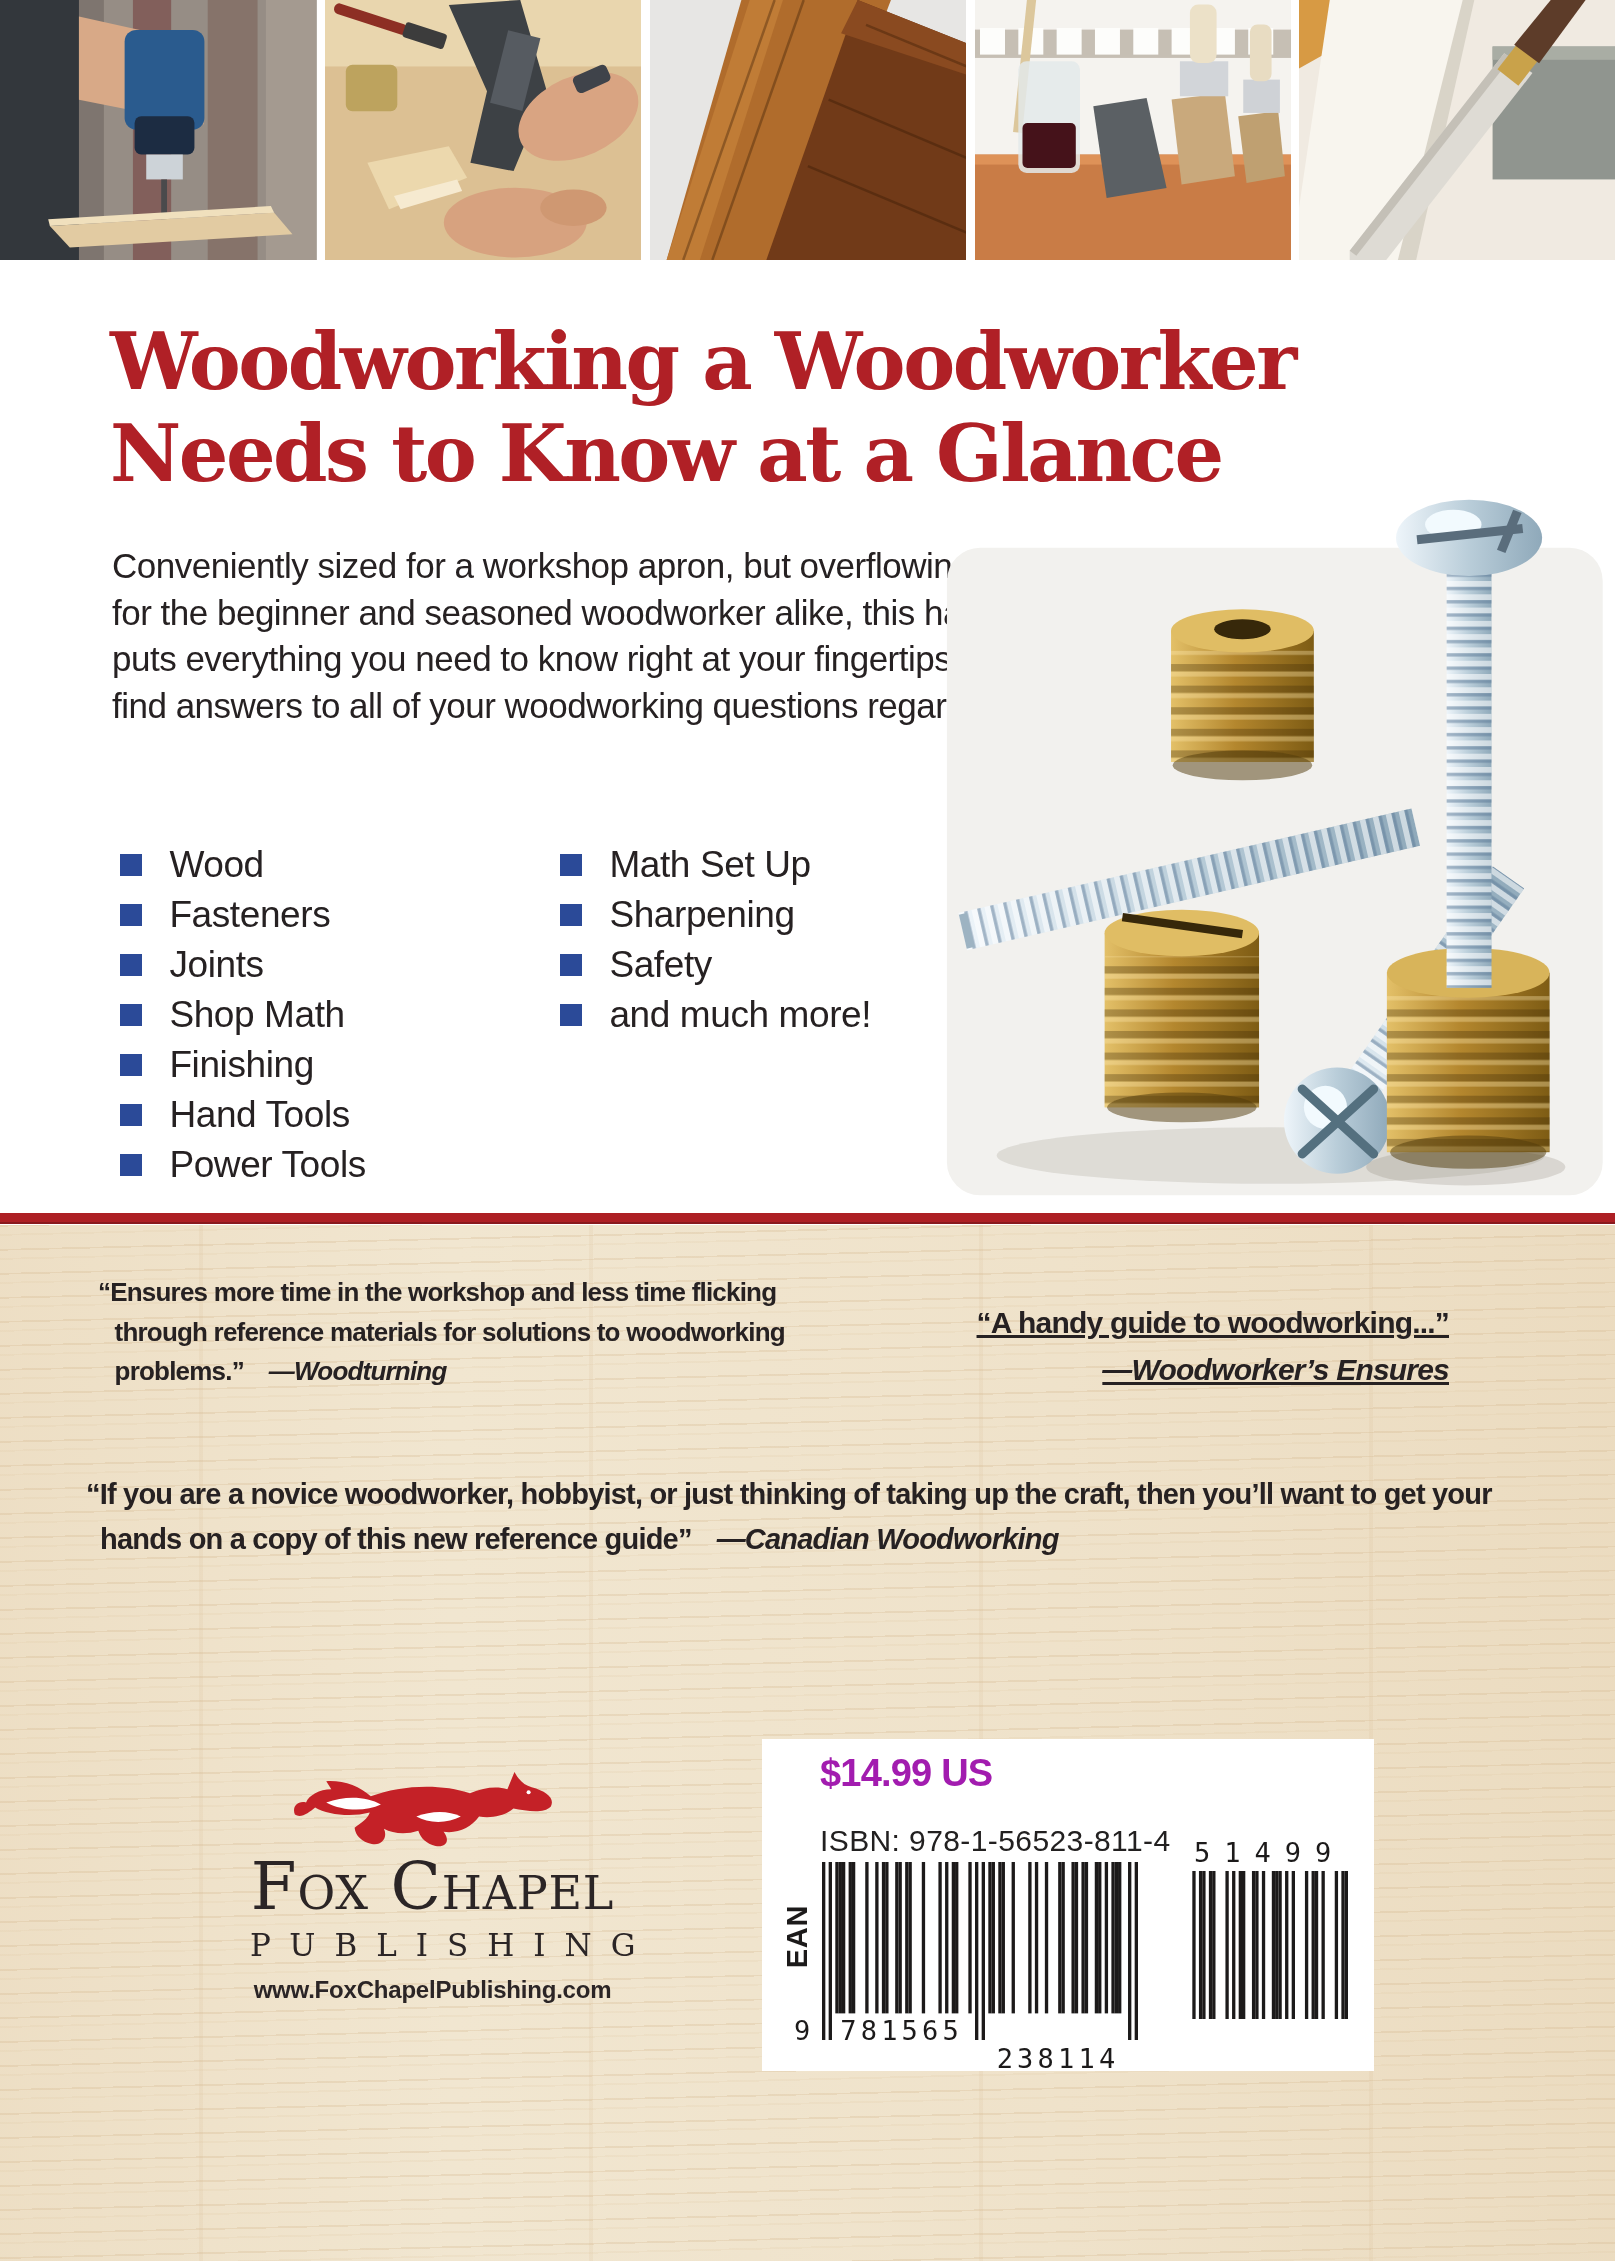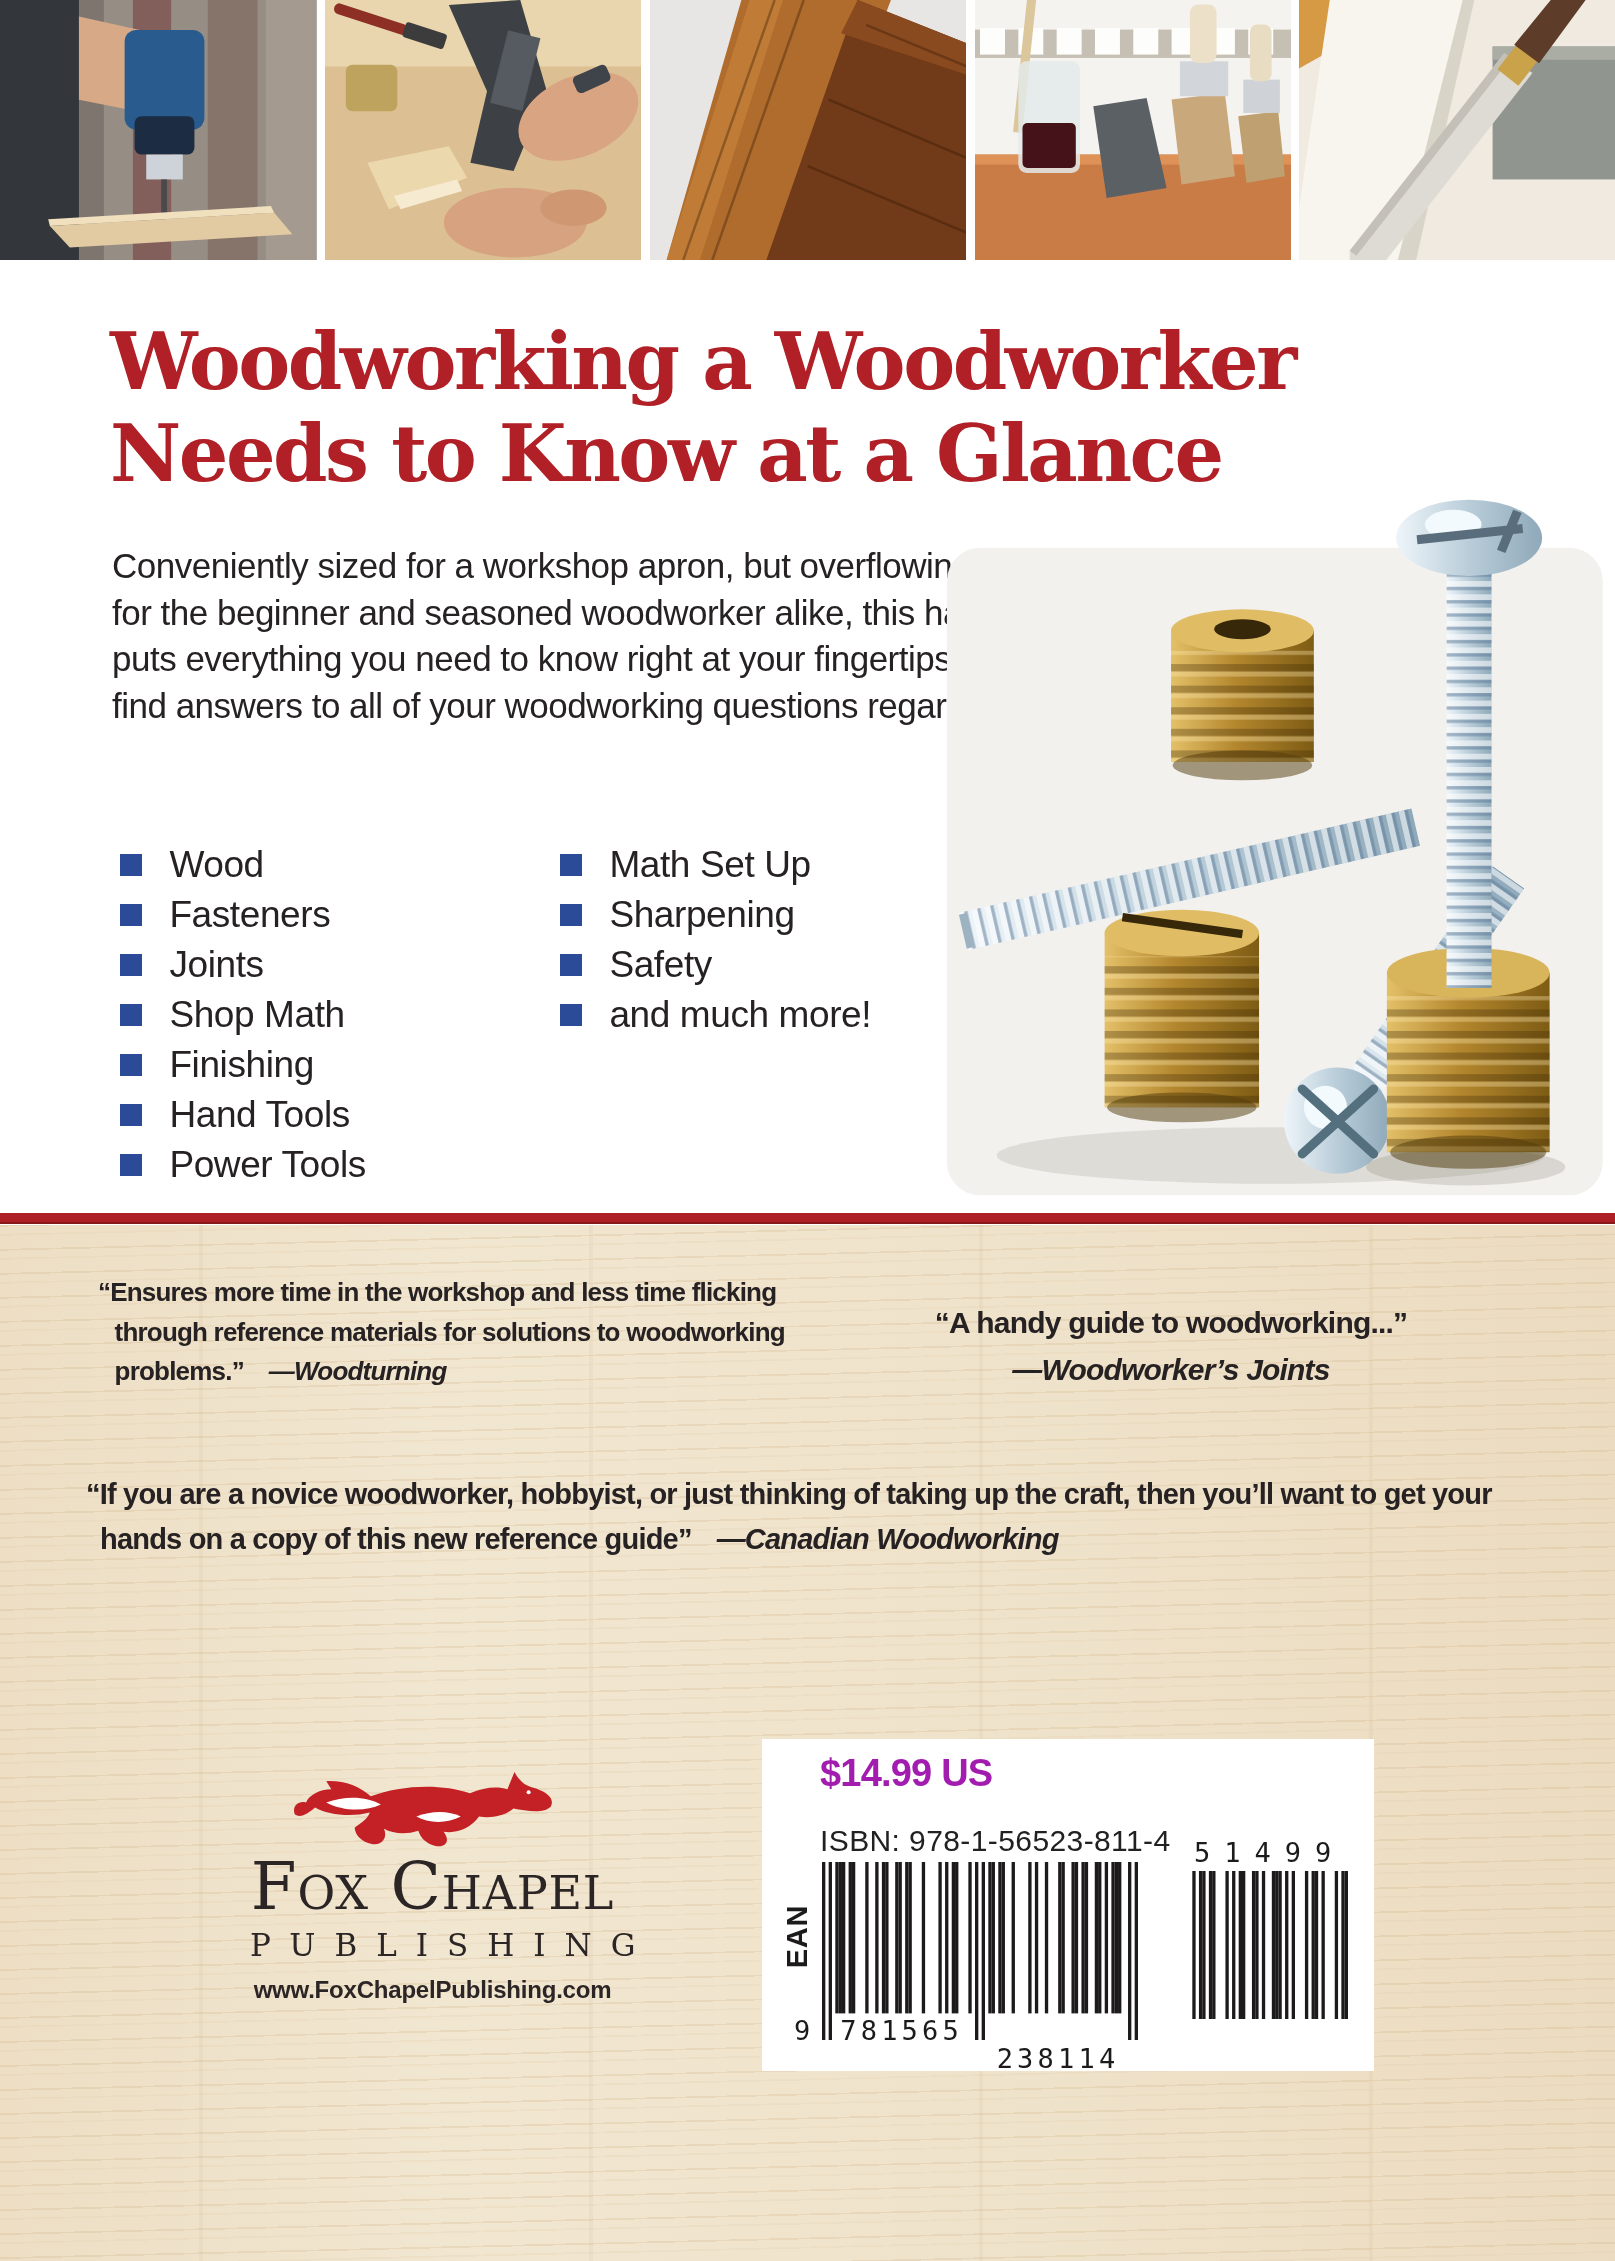--- a/index.html
+++ b/index.html
@@ -29,21 +29,21 @@
   .red-rule{position:absolute;left:0;top:1213px;width:1616px;height:9px;background:#ad1f24;border-bottom:2.5px solid #8a191d;}
   
   .wood-area{position:absolute;left:0;top:1225px;width:1616px;height:1036px;background-color:#f1e6d0;
     background-image:
       repeating-linear-gradient(178.6deg, rgba(210,180,138,.28) 0 1.7px, rgba(210,180,138,0) 1.7px 9px, rgba(222,198,160,.18) 9px 10.8px, rgba(222,198,160,0) 10.8px 24px),
       repeating-linear-gradient(90deg, rgba(205,172,128,0) 0 199px, rgba(205,172,128,.12) 199px 203px, rgba(205,172,128,0) 203px 390px),
       linear-gradient(90deg, rgba(228,205,170,.30), rgba(243,232,212,0) 28%, rgba(228,205,170,.16) 66%, rgba(220,192,150,.28));}
   .quote{position:absolute;font-weight:700;color:#262122;letter-spacing:-0.8px;}
   .quote .attr{font-style:italic;font-weight:700;margin-left:25px;white-space:nowrap;}
   .q1{left:98px;top:48px;width:752px;font-size:26px;line-height:1.52;padding-left:16.6px;text-indent:-16.6px;}
-  .q2{left:893px;top:75px;width:556px;font-size:30px;line-height:1.55;text-align:center;}
+  .q2{left:893px;top:75px;width:556px;font-size:30px;line-height:1.55;text-align:right;text-decoration:underline;}
   .q2 .attr{display:block;margin-left:0;}
   .q3{left:86px;top:247px;width:1403px;font-size:29px;line-height:1.55;padding-left:14px;text-indent:-14px;}
   
   .logo{position:absolute;left:231px;top:541px;width:403px;text-align:center;color:#2b2526;}
   .logo .fox{width:317px;height:86px;display:block;margin:0 auto 1.7px auto;}
   .pub-name{font-family:"DejaVu Serif","Liberation Serif",serif;font-variant:small-caps;
             font-size:66px;line-height:1;letter-spacing:0.8px;}
   .pub-type{font-family:"DejaVu Serif","Liberation Serif",serif;font-size:31px;line-height:1;
             letter-spacing:19px;text-indent:19px;margin-top:10px;text-transform:uppercase;font-variant:normal;}
   .pub-site{font-size:24px;font-weight:700;margin-top:15px;letter-spacing:-0.2px;}
@@ -308,21 +308,21 @@
   <div class="red-rule"></div>
 
   <section class="wood-area">
 
     <div class="quote q1">
       <span class="qt">“Ensures more time in the workshop and less time flicking through reference materials for solutions to woodworking problems.”</span><span class="attr">—Woodturning</span>
     </div>
 
     <div class="quote q2">
       <span class="qt">“A handy guide to woodworking...”</span>
-      <span class="attr">—Woodworker’s Joints</span>
+      <span class="attr">—Woodworker’s Ensures</span>
     </div>
 
     <div class="quote q3">
       <span class="qt">“If you are a novice woodworker, hobbyist, or just thinking of taking up the craft, then you’ll want to get your hands on a copy of this new reference guide”</span><span class="attr">—Canadian Woodworking</span>
     </div>
 
     <div class="logo">
       <svg class="fox" viewBox="0 0 560 170">
         <path fill="#c42127" d="M8 96 C2 82 12 68 30 72 C36 58 56 46 80 46 L70 30 C104 28 136 40 158 60 C216 38 296 34 354 54 C382 42 408 40 428 46 L442 12 C452 30 462 38 476 42 C506 50 522 64 514 80 C498 96 464 88 440 84 C424 98 398 104 372 100 C356 122 330 134 302 130 C316 148 306 162 286 158 C268 154 256 142 252 128 C228 136 202 134 184 124 C192 142 180 158 160 154 C140 150 128 138 126 122 C140 112 152 104 156 92 C118 102 72 96 48 82 C36 92 20 104 8 96 Z"></path>
         <path fill="#ffffff" d="M70 72 C108 58 150 60 178 76 C148 90 104 90 70 72 Z"></path>

